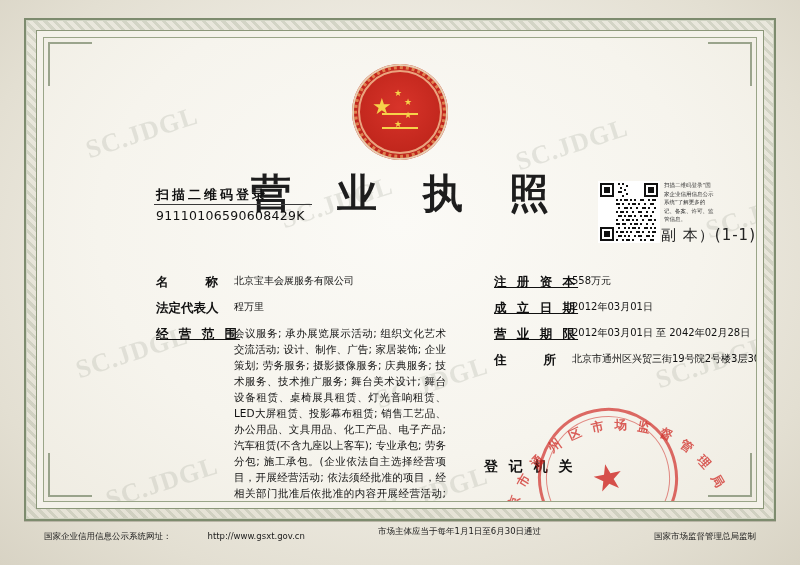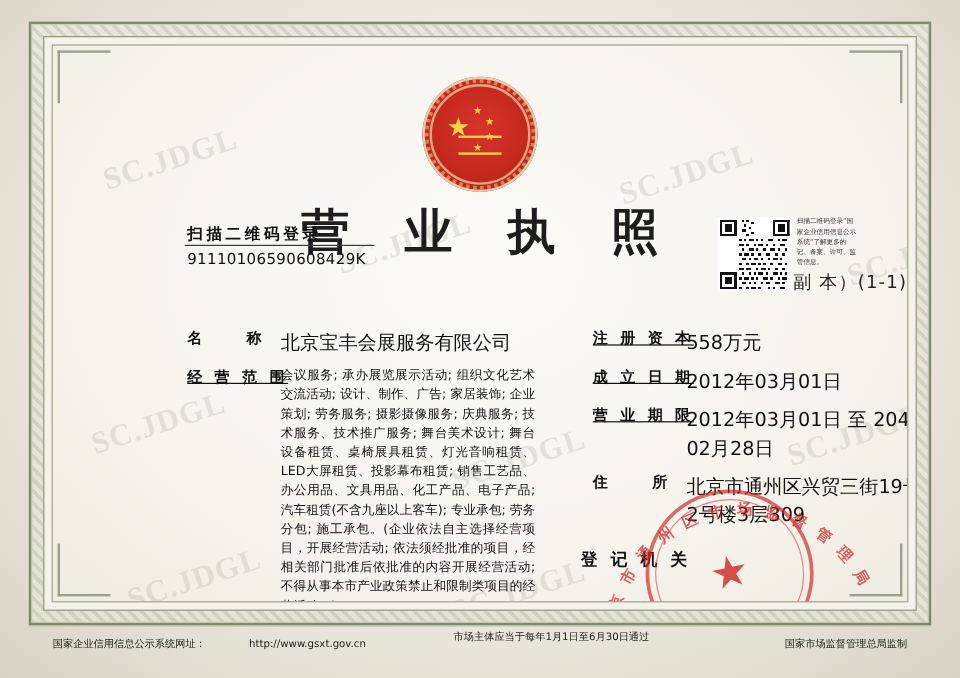--- a/index.html
+++ b/index.html
@@ -113,21 +113,21 @@
   .fields{position:absolute;left:0;right:0;top:236px;}
   .col-left{position:absolute;left:112px;top:0;width:290px;}
   .col-right{position:absolute;left:450px;top:0;width:300px;}
   .row{display:flex;margin-bottom:9px;align-items:flex-start;}
   .lab{
     width:78px;flex:0 0 78px;font-size:12.5px;color:#111;font-weight:bold;
     letter-spacing:4px;white-space:nowrap;
   }
   .lab.sp3{letter-spacing:3px;text-decoration:underline;}
   .lab.sp0{letter-spacing:0px;}
-  .val{font-size:16px;color:#111;line-height:1.45;}
+  .val{font-size:10px;color:#111;line-height:1.45;}
   .scope{
     font-size:10.5px;line-height:1.52;color:#111;width:300px;text-align:justify;
   }
 
   
   .registrar{
     position:absolute;left:440px;top:420px;font-size:14px;font-weight:bold;letter-spacing:3px;color:#111;
   }
 
   
@@ -328,20 +328,24 @@
         <div class="qr-note">扫描二维码登录“国家企业信用信息公示系统”了解更多的记、备案、许可、监管信息。</div>
 
         <div class="fields">
 
           <div class="col-left">
             <div class="row">
               <div class="lab">名　　称</div>
               <div class="val">北京宝丰会展服务有限公司</div>
             </div>
             <div class="row">
+              <div class="lab sp0">法定代表人</div>
+              <div class="val">程万里</div>
+            </div>
+            <div class="row">
               <div class="lab sp3">经 营 范 围</div>
               <div class="scope">会议服务; 承办展览展示活动; 组织文化艺术交流活动; 设计、制作、广告; 家居装饰; 企业策划; 劳务服务; 摄影摄像服务; 庆典服务; 技术服务、技术推广服务; 舞台美术设计; 舞台设备租赁、桌椅展具租赁、灯光音响租赁、LED大屏租赁、投影幕布租赁; 销售工艺品、办公用品、文具用品、化工产品、电子产品; 汽车租赁(不含九座以上客车); 专业承包; 劳务分包; 施工承包。(企业依法自主选择经营项目，开展经营活动; 依法须经批准的项目，经相关部门批准后依批准的内容开展经营活动; 不得从事本市产业政策禁止和限制类项目的经营活动。)。</div>
             </div>
           </div>
 
           <div class="col-right">
             <div class="row">
               <div class="lab sp3">注 册 资 本</div>
               <div class="val">558万元</div>
             </div>

